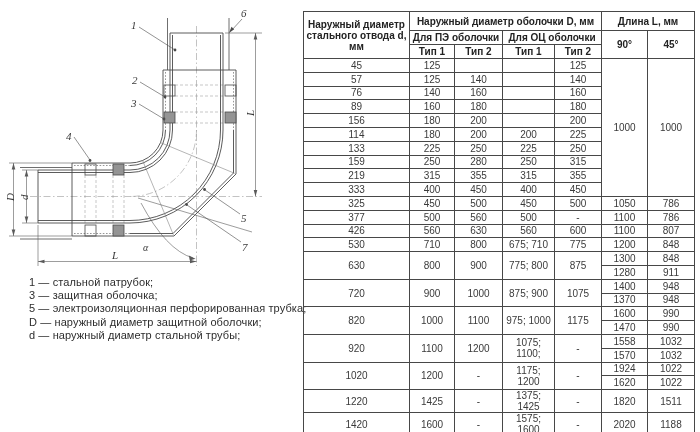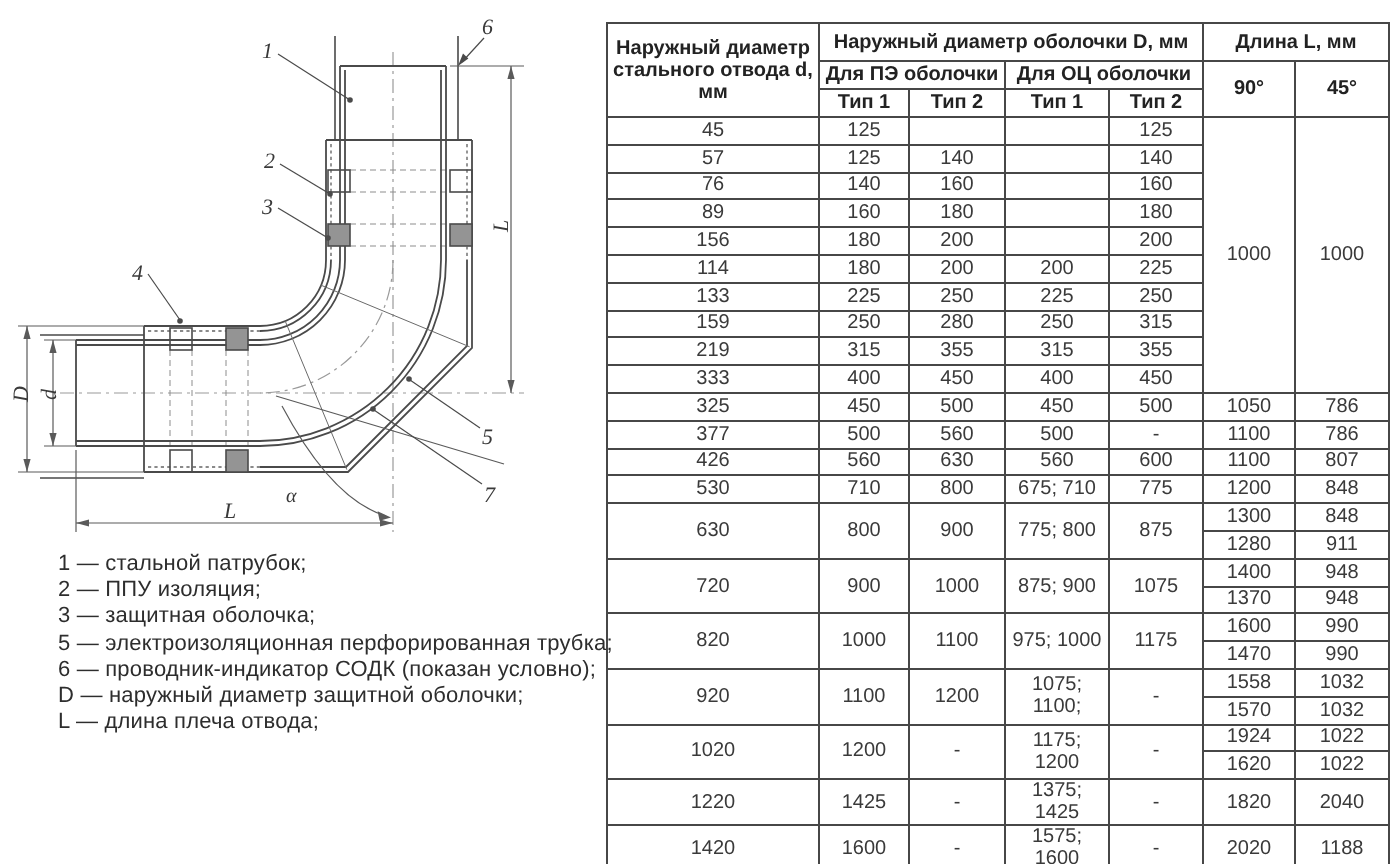--- a/index.html
+++ b/index.html
@@ -152,26 +152,24 @@
       <text x="247" y="117" transform="rotate(-90 250 113)">L</text>
       <text x="112" y="259">L</text>
       <text x="6" y="201" transform="rotate(-90 10 197)">D</text>
       <text x="20" y="200" transform="rotate(-90 24 196)">d</text>
       <text x="143" y="251" font-size="10">α</text>
     </g>
   </svg>
 
   <div class="legend">
       <div class="legend-line">1 — стальной патрубок;</div>
-      <div class="legend-line">2 — ППУ изоляция;</div>
       <div class="legend-line">3 — защитная оболочка;</div>
       <div class="legend-line">5 — электроизоляционная перфорированная трубка;</div>
-      <div class="legend-line">6 — проводник-индикатор СОДК (показан условно);</div>
       <div class="legend-line">D — наружный диаметр защитной оболочки;</div>
-      <div class="legend-line">L — длина плеча отвода;</div>
+      <div class="legend-line">d — наружный диаметр стальной трубы;</div>
     </div>
 
   <table class="spec">
     <colgroup>
       <col style="width:106px">
         <col style="width:45px">
         <col style="width:48px">
       <col style="width:52px">
         <col style="width:47px">
         <col style="width:46px">
@@ -372,21 +370,21 @@
           <td>1620</td>
           <td>1022</td>
         </tr>
         <tr>
           <td>1220</td>
           <td>1425</td>
           <td>-</td>
           <td>1375; 1425</td>
           <td>-</td>
           <td>1820</td>
-          <td>2040</td>
+          <td>1511</td>
         </tr>
         <tr>
           <td>1420</td>
           <td>1600</td>
           <td>-</td>
           <td>1575; 1600</td>
           <td>-</td>
           <td>2020</td>
           <td>1188</td>
         </tr>

